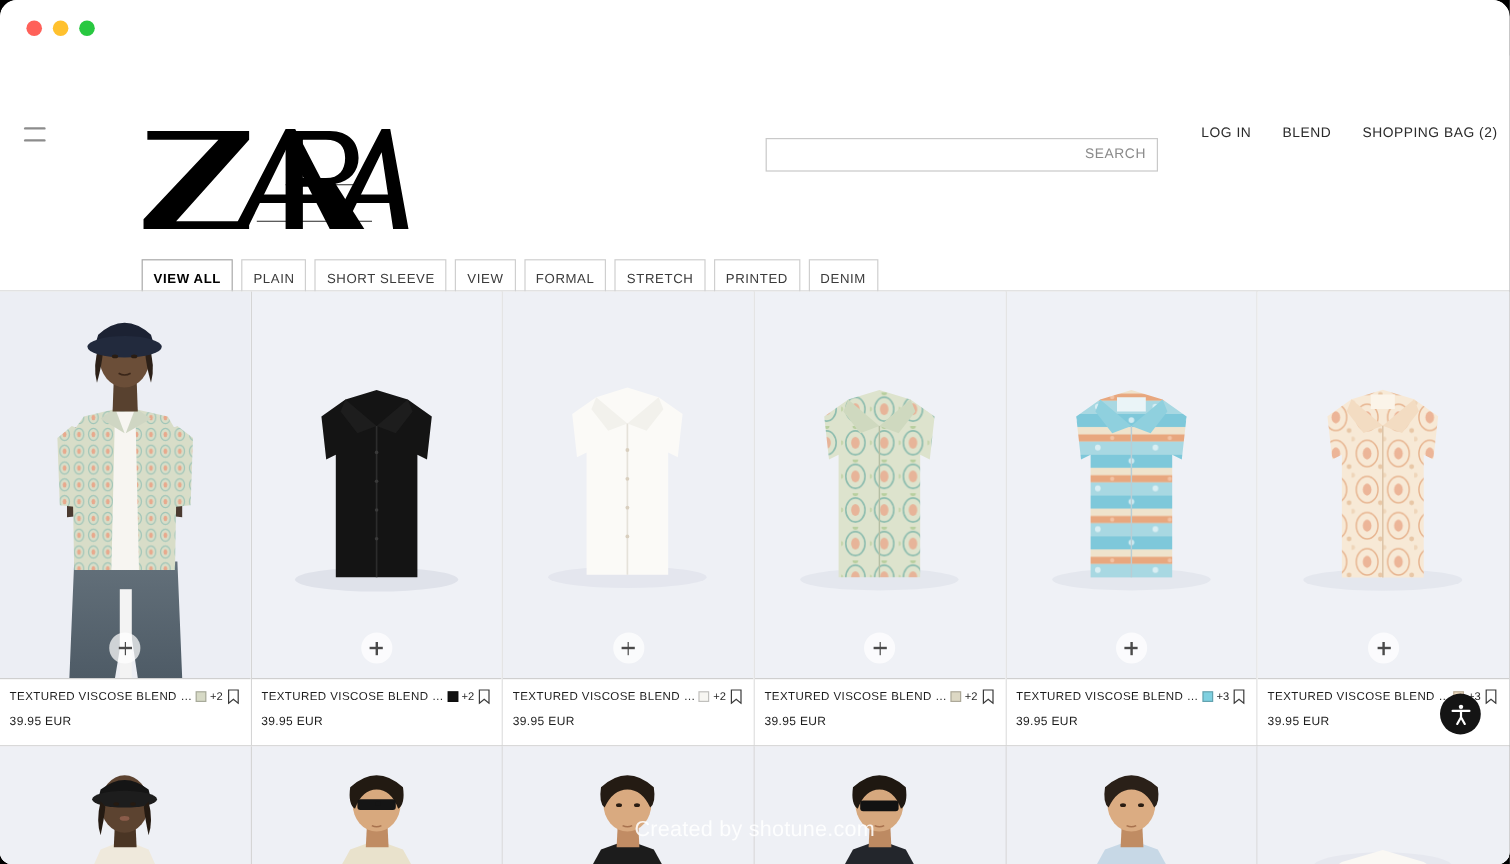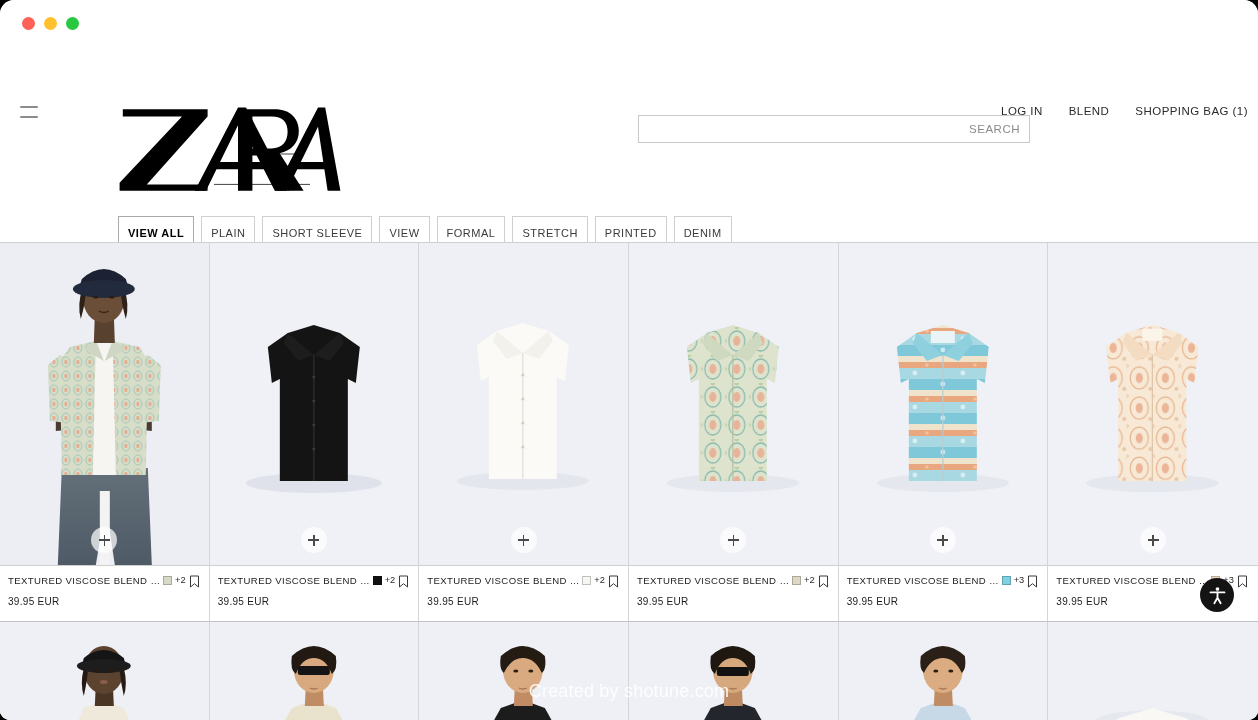--- a/index.html
+++ b/index.html
@@ -52,21 +52,21 @@
   .hamburger span { display: block; height: 2px; background: #8c8c8c; border-radius: 1px; }
 
   .logo {
     position: absolute; left: 118px; top: 54px;
     width: 224px; height: 100px;
   }
   .logo svg { width: 100%; height: 100%; display: block; }
 
   .search-box {
     position: absolute; left: 638px; top: 69px;
-    width: 392px; height: 28px;
+    width: 327px; height: 28px;
     border: 1px solid #c9c9c9;
     background: #fff;
   }
   .search-box input {
     width: 100%; height: 100%;
     border: 0; outline: none;
     background: transparent;
     text-align: right;
     padding: 0 9px;
     font-family: "Liberation Sans", sans-serif;
@@ -253,21 +253,21 @@
         </svg>
       </div>
 
       <div class="search-box">
         <input type="text" value="" placeholder="SEARCH" style="">
       </div>
 
       <div class="top-links">
         <a href="#">LOG IN</a>
         <a href="#">BLEND</a>
-        <a href="#">SHOPPING BAG (1)</a>
+        <a href="#">SHOPPING BAG (2)</a>
       </div>
 
       <div class="chips">
         <div class="chip active">VIEW ALL</div>
         <div class="chip">PLAIN</div>
         <div class="chip">SHORT SLEEVE</div>
         <div class="chip">VIEW</div>
         <div class="chip">FORMAL</div>
         <div class="chip">STRETCH</div>
         <div class="chip">PRINTED</div>

